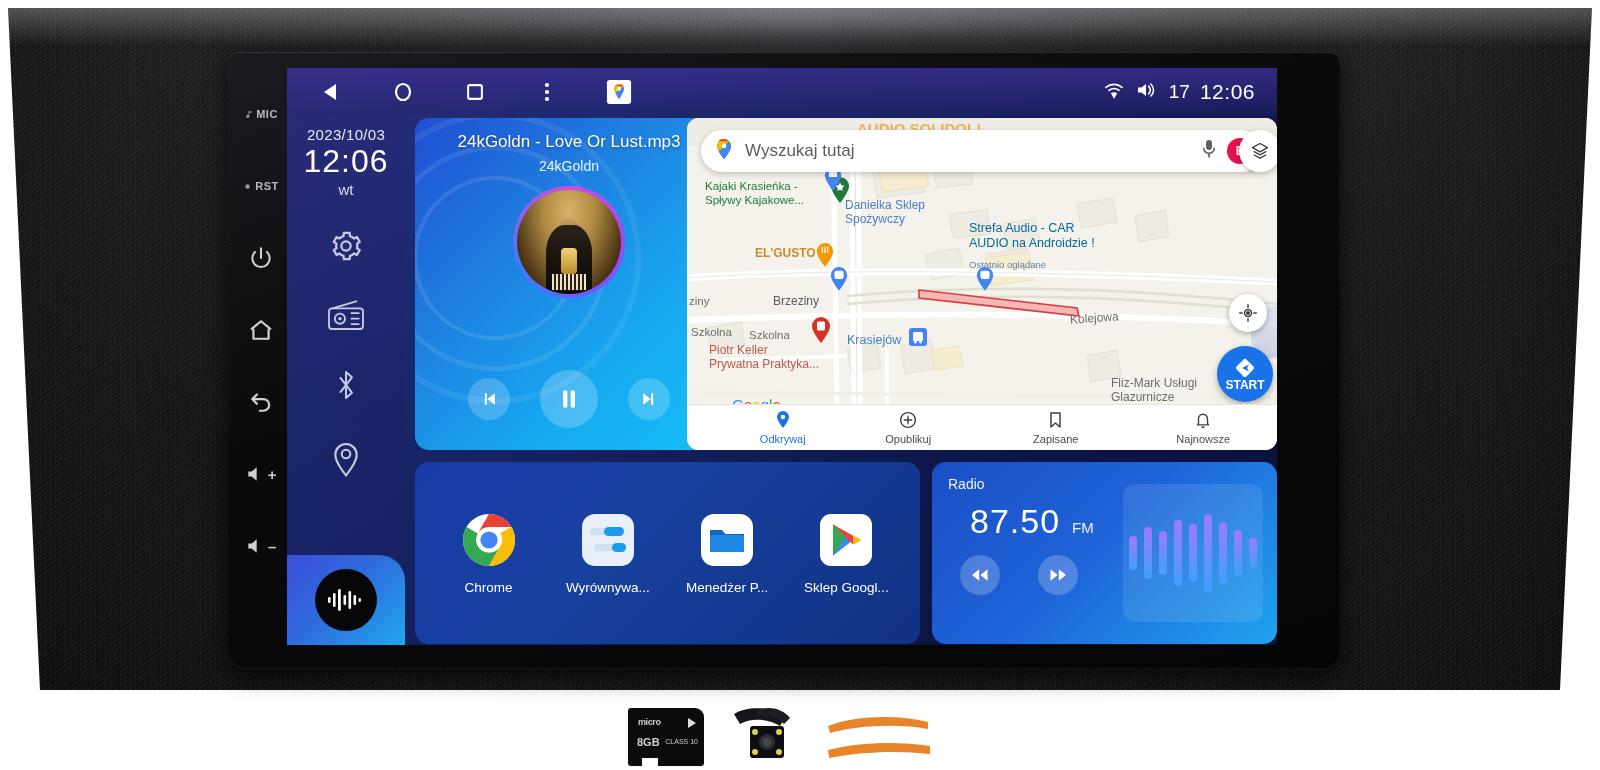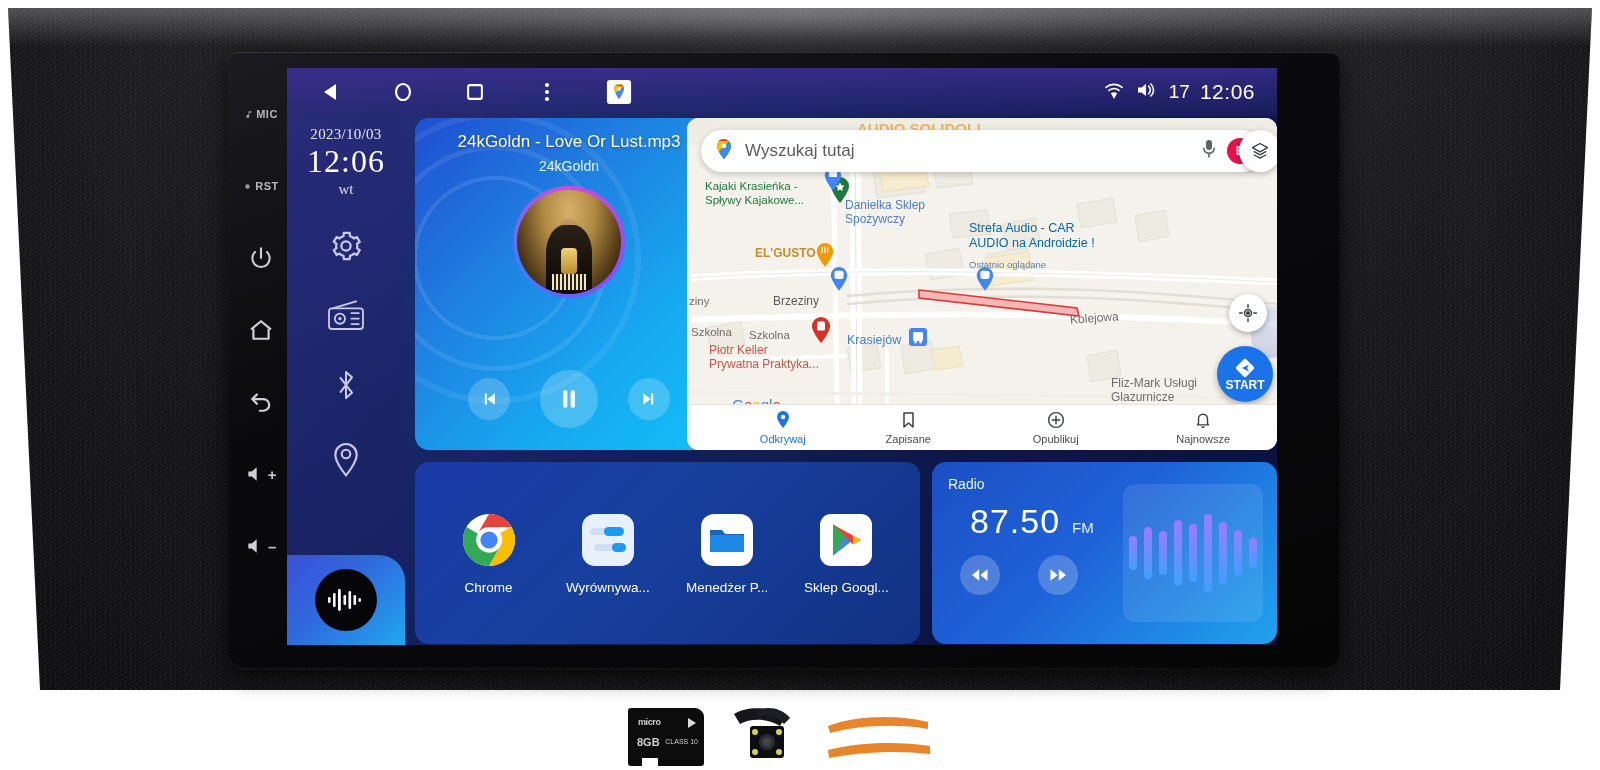--- a/index.html
+++ b/index.html
@@ -81,21 +81,21 @@
     margin-left: auto; display: flex; align-items: center; gap: 10px; padding-right: 22px;
     color: #fff; font-size: 19px;
   }
   .status-right .vol { font-size: 19px; }
   .status-right .clock { font-size: 21px; letter-spacing: .5px; }
 
   
   .side {
     position: absolute; left: 0; top: 48px; width: 118px; height: 529px;
     background: linear-gradient(180deg, rgba(40,40,120,.55), rgba(30,30,100,.35) 55%, rgba(26,30,105,.25));
-    display: flex; flex-direction: column; align-items: center; font-family: Liberation Serif, serif;
+    display: flex; flex-direction: column; align-items: center;
   }
   .side .date { color: #e9e9f6; font-size: 15px; margin-top: 10px; letter-spacing: .3px; }
   .side .time { color: #ffffff; font-size: 32px; font-weight: 300; line-height: 1.05; margin-top: 2px; letter-spacing: 1px; }
   .side .dow { color: #dcdcf0; font-size: 15px; margin-top: 2px; }
   .side .sicon { margin-top: 30px; opacity: .92; }
   .side .sicon:first-of-type { margin-top: 36px; }
 
   .assistant {
     position: absolute; left: 0px; bottom: 0px; width: 118px; height: 90px;
     background: linear-gradient(135deg, #3b4fd8 0%, #2f6bdd 45%, #20a7ef 100%);
@@ -657,34 +657,34 @@
           <span>
             <svg width="16" height="18" viewBox="0 0 16 18">
                 <path d="M8 17s6-7.3 6-11A6 6 0 1 0 2 6c0 3.7 6 11 6 11z" fill="#1a73e8"></path>
                 <circle cx="8" cy="6" r="2.2" fill="#fff"></circle>
               </svg>
           </span>
           <span>Odkrywaj</span>
         </div>
         <div class="mapbtn">
           <span>
-            <svg width="15" height="18" viewBox="0 0 15 18" fill="none" stroke="#3c4043" stroke-width="1.5" stroke-linejoin="round">
-                <path d="M3 2h9v14l-4.5-4L3 16z"></path>
-              </svg>
-          </span>
-          <span>Zapisane</span>
-        </div>
-        <div class="mapbtn">
-          <span>
             <svg width="18" height="18" viewBox="0 0 18 18" fill="none" stroke="#3c4043" stroke-width="1.4">
                 <circle cx="9" cy="9" r="7.4"></circle>
                 <path d="M9 5.2v7.6M5.2 9h7.6" stroke-linecap="round"></path>
               </svg>
           </span>
           <span>Opublikuj</span>
+        </div>
+        <div class="mapbtn">
+          <span>
+            <svg width="15" height="18" viewBox="0 0 15 18" fill="none" stroke="#3c4043" stroke-width="1.5" stroke-linejoin="round">
+                <path d="M3 2h9v14l-4.5-4L3 16z"></path>
+              </svg>
+          </span>
+          <span>Zapisane</span>
         </div>
         <div class="mapbtn">
           <span>
             <svg width="16" height="18" viewBox="0 0 16 18" fill="none" stroke="#3c4043" stroke-width="1.4" stroke-linejoin="round">
               <path d="M3.5 12.5V7.8a4.5 4.5 0 0 1 9 0v4.7l1 1.4H2.5z"></path>
                 <path d="M6.6 15.6a1.5 1.5 0 0 0 2.8 0"></path>
             </svg>
           </span>
           <span>Najnowsze</span>
         </div>

